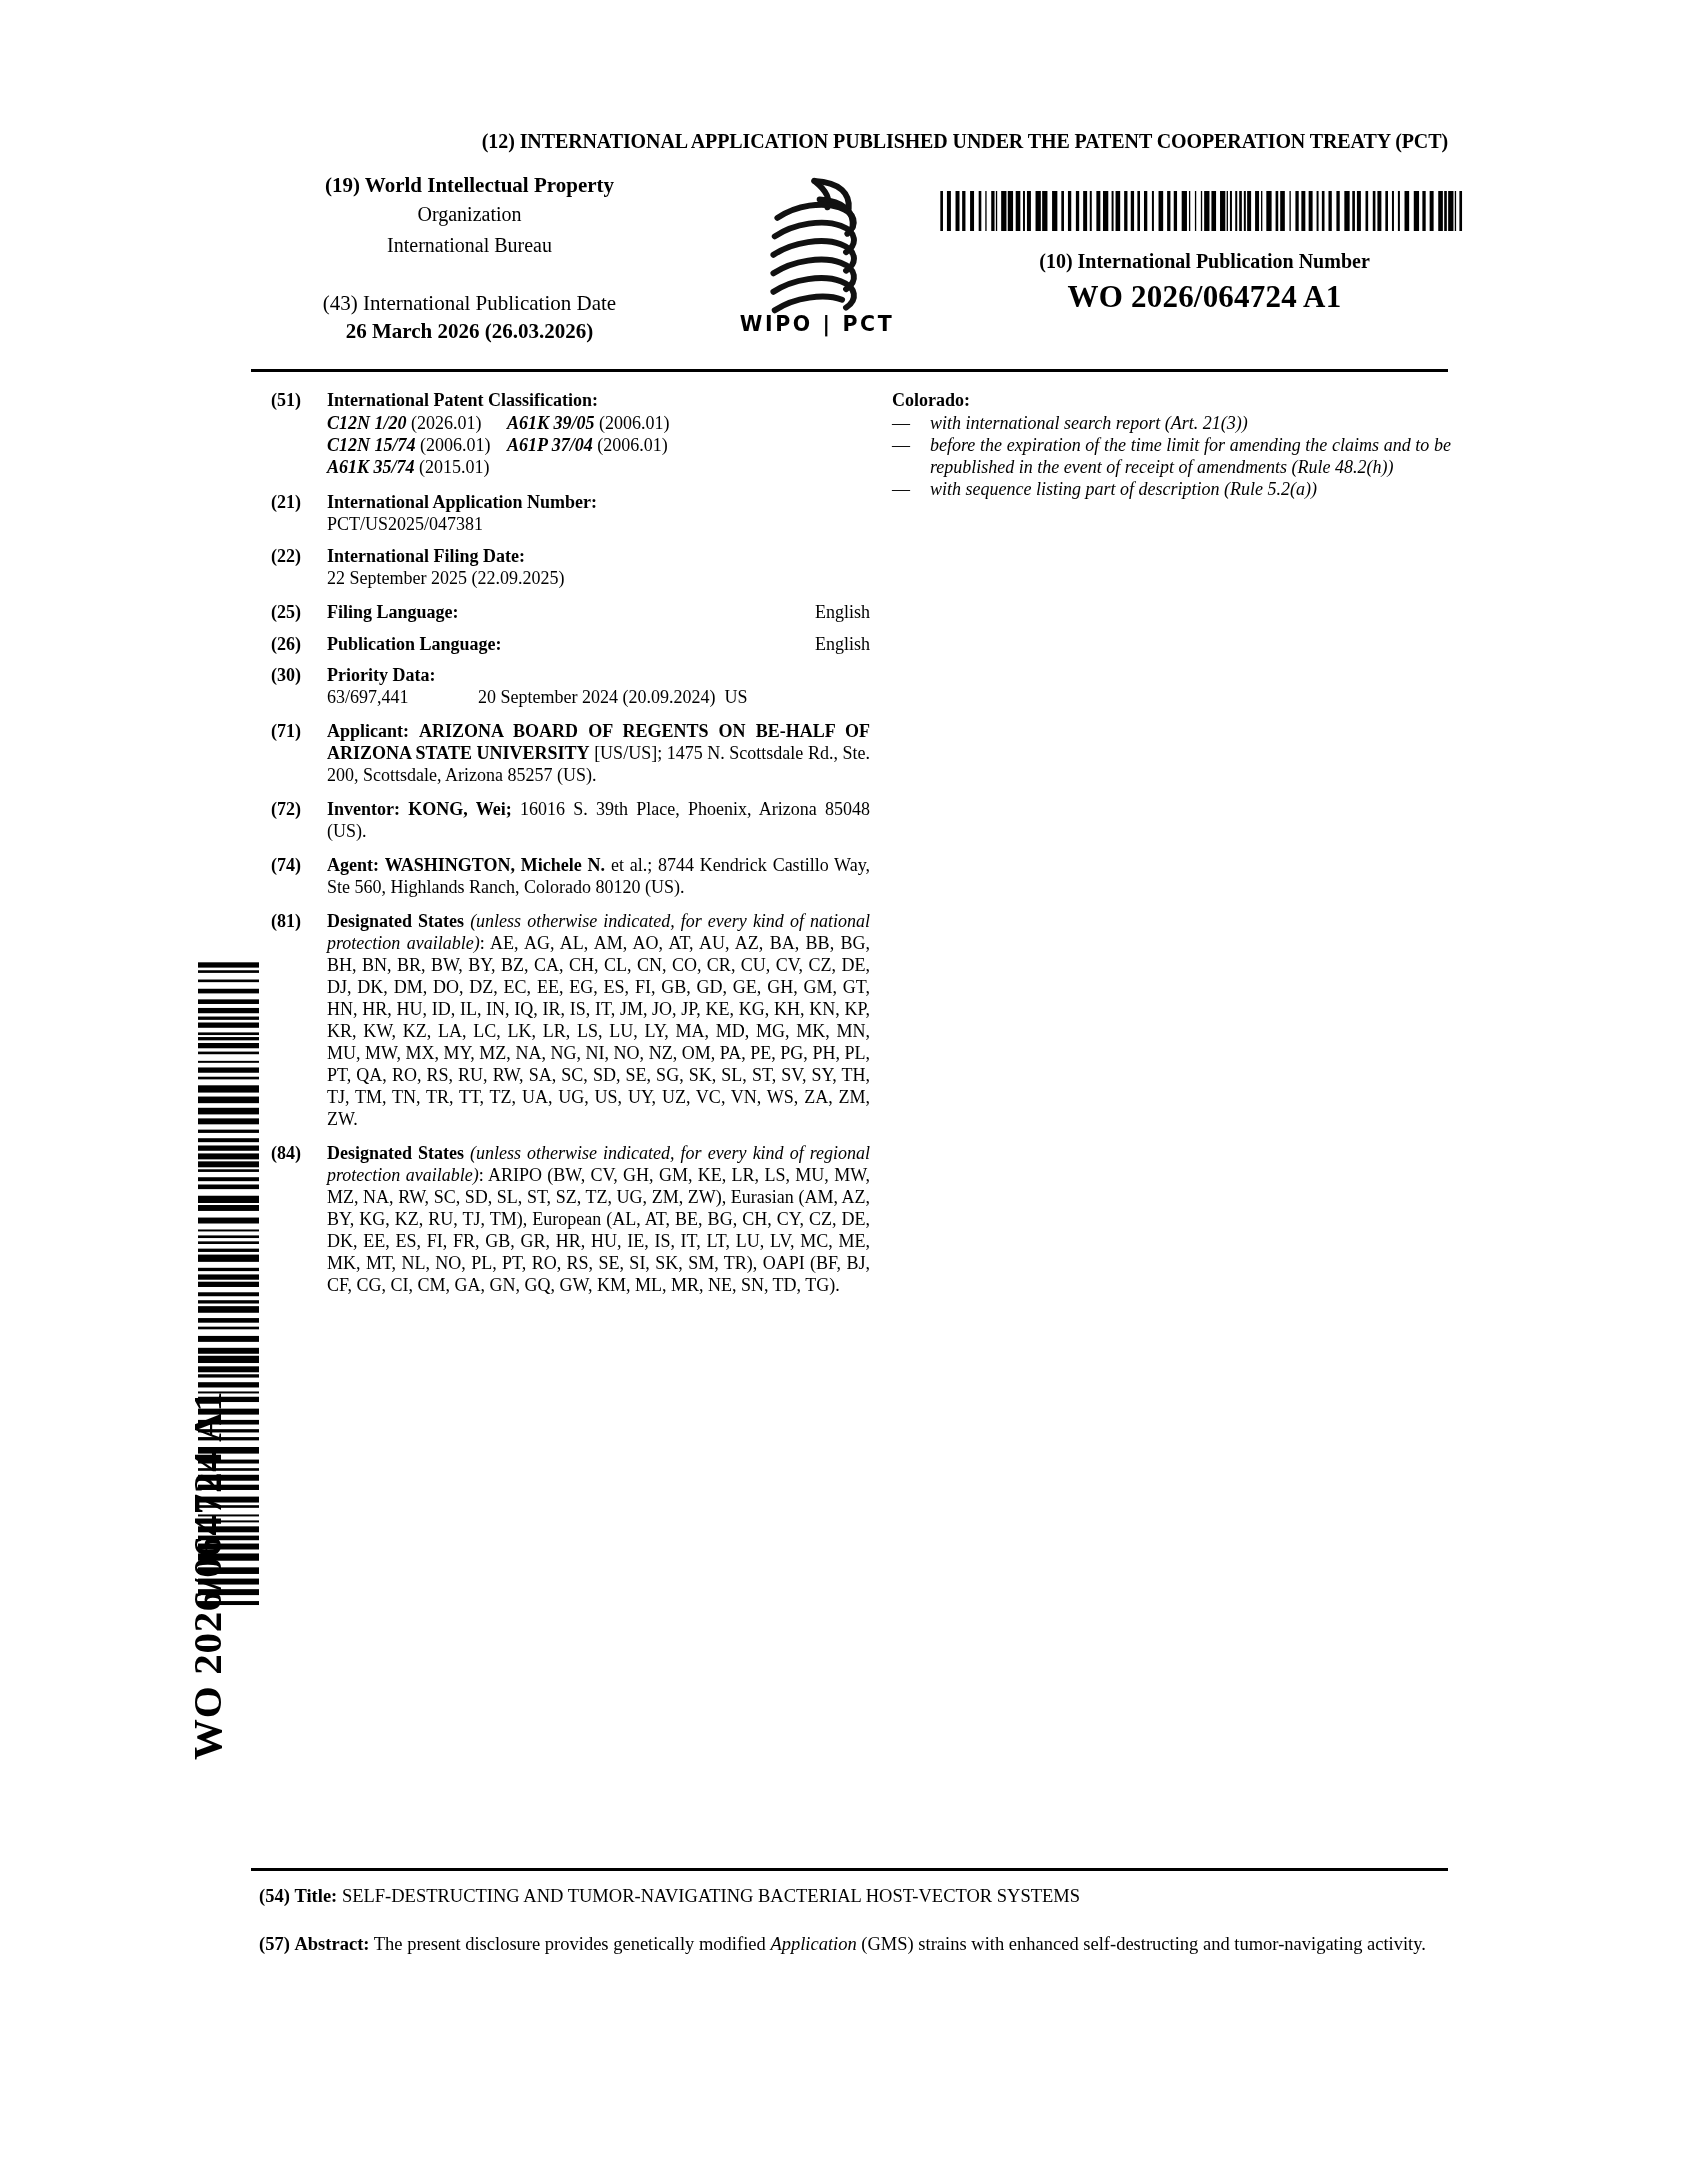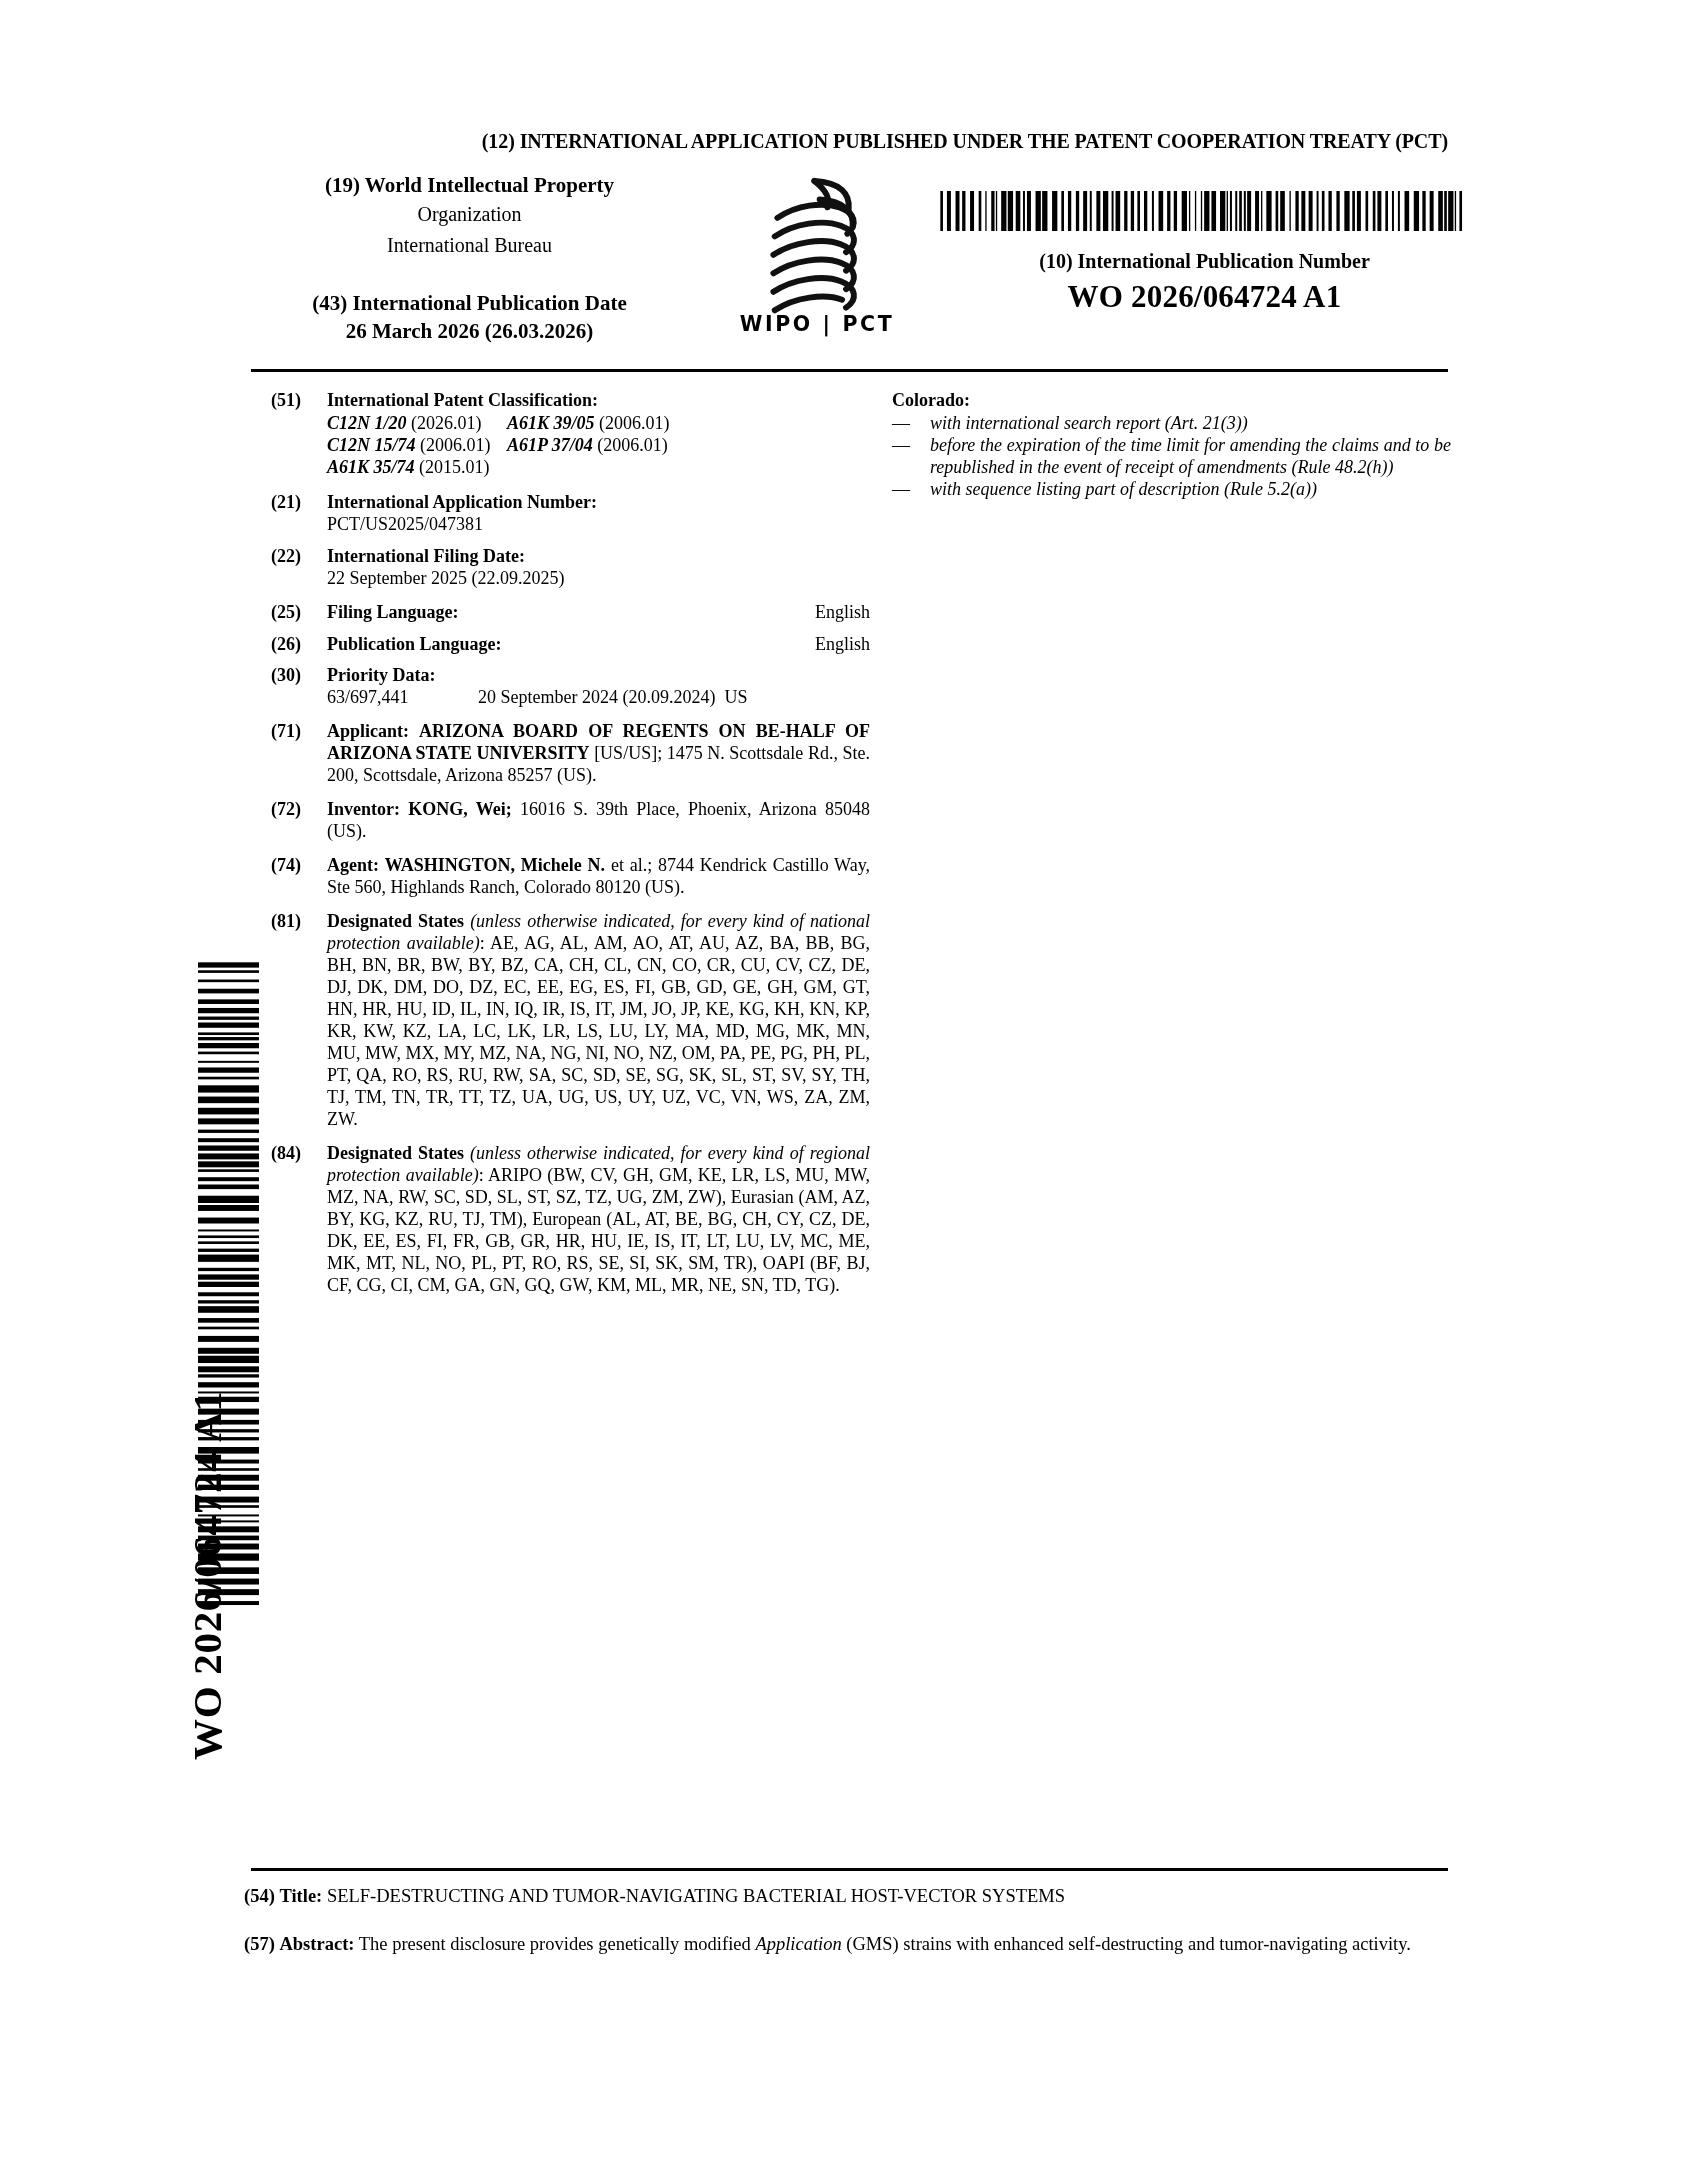--- a/index.html
+++ b/index.html
@@ -47,21 +47,21 @@
     font-weight: bold;
     font-size: 21px;
     line-height: 28px;
   }
   .hdr-left .l2 {
     font-size: 20px;
     line-height: 29px;
     margin-top: 1.3px;
   }
   .hdr-left .l3 {
-    font-weight: bold;
+    font-weight: normal;
     font-size: 21px;
     line-height: 28px;
     margin-top: 29px;
   }
   .hdr-left .l4 {
     font-weight: bold;
     font-size: 21px;
     line-height: 28px;
   }
 
@@ -217,21 +217,21 @@
     font-weight: bold;
     font-size: 41px;
     letter-spacing: 0.7px;
     white-space: nowrap;
     line-height: 60px;
   }
 
   
   .footer {
     position: absolute;
-    left: 244px;
+    left: 259px;
     top: 1884px;
     width: 1194px;
     font-size: 18.5px;
     line-height: 25px;
   }
   .title-line {
     display: block;
     margin-bottom: 22.5px;
     white-space: nowrap;
   }

